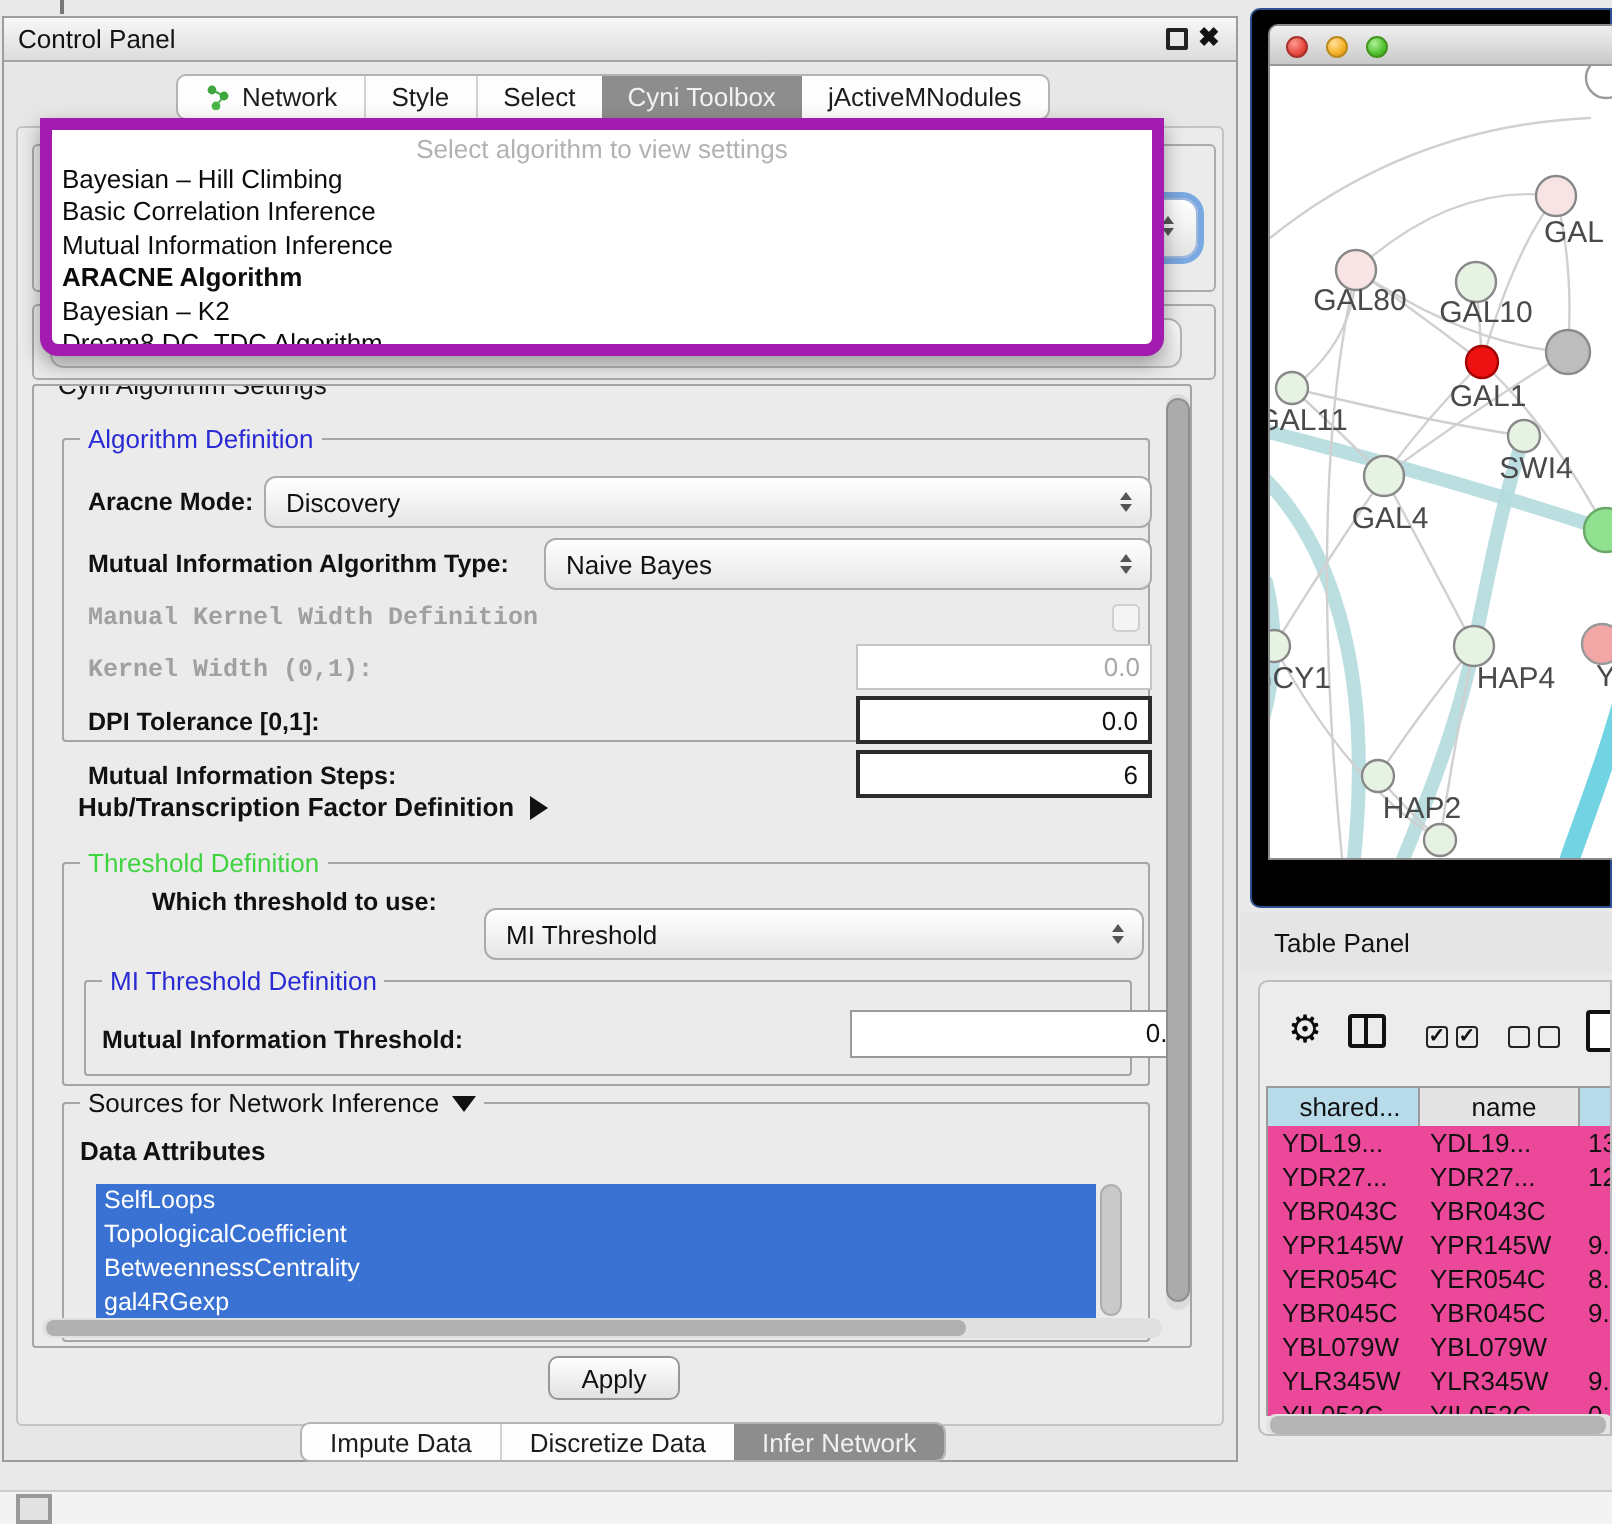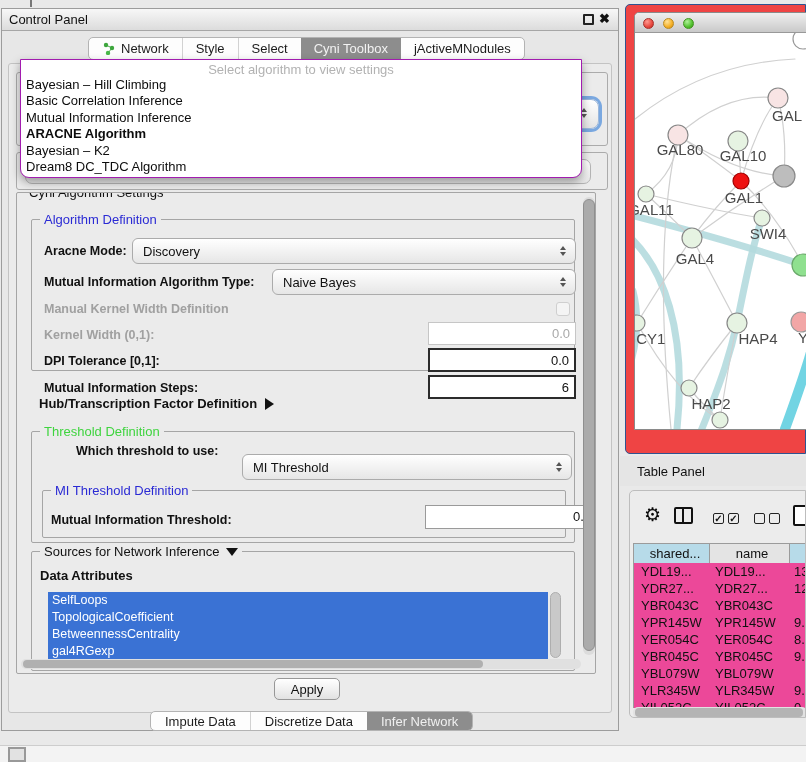--- a/index.html
+++ b/index.html
@@ -36,41 +36,41 @@
   #ghost-a { left:7px; top:8px; width:592px; height:74px; }
   #ghost-combo { left:16px; top:26px; width:566px; height:30px; border-radius:8px;
                  background:linear-gradient(#ffffff,#e4e4e4); border:1px solid #9cb8dc;
                  box-shadow:0 0 0 3px #7aa8e0; }
   #ghost-b { left:7px; top:88px; width:592px; height:38px; }
   #ghost-combo2 { left:8px; top:6px; width:566px; height:25px; border-radius:7px;
                   background:linear-gradient(#fdfdfd,#e6e6e6); border:1px solid #b5b5b5; }
 
   
   #algo-popup { left:11px; top:-5px; width:562px; height:119px; background:#ffffff;
-                border:1px solid #a21caf; border-radius:0 0 9px 9px;
+                border:6px solid #a21caf; border-radius:0 0 9px 9px;
                 box-shadow:0 4px 10px rgba(0,0,0,.35); z-index:30; overflow:hidden; }
   #algo-popup-header { width:100%; text-align:center; font-size:13px; color:#b2b2b2; padding-top:2px; }
   .algo-item { font-size:13px; line-height:16.4px; padding-left:5px; color:#0c0c0c; }
   .algo-item.bold { font-weight:bold; }
 
   
   .group { border:1px solid #a5a5a5; border-radius:2px; }
   .group-label { position:absolute; top:-8px; left:8px; background:#ebebeb; padding:0 4px;
                  font-size:13px; color:#111; white-space:nowrap; }
   .group-label.blue { color:var(--title-blue,#2a2ad4); }
   .group-label.green { color:var(--title-green,#3fd43f); }
 
   #cyni-group { left:7px; top:128px; width:580px; height:482px; overflow:hidden; background:#ebebeb; }
   #algo-def { left:14px; top:26px; width:544px; height:152px; }
   #thr-group { left:14px; top:238px; width:544px; height:112px; }
   #mi-thr-group { left:10px; top:58px; width:524px; height:48px; }
   #src-group { left:14px; top:358px; width:544px; height:120px; }
 
   .lbl { position:absolute; font-size:12.5px; font-weight:bold; color:#111; white-space:nowrap; }
-  .lbl.dis { color:#a0a0a0; }
+  .lbl.dis { color:#a0a0a0;font-family:Liberation Mono, monospace; }
 
   .combo { position:absolute; height:26px; border:1px solid #ababab; border-radius:6px;
            background:linear-gradient(#ffffff,#e6e6e6); display:flex; align-items:center; }
   .combo-text { font-size:13px; color:#111; padding-left:10px; flex:1; }
   .stepper { width:16px; display:flex; flex-direction:column; align-items:center; gap:2px; margin-right:4px; }
   .stepper i { display:block; width:0; height:0; border-left:3.5px solid transparent; border-right:3.5px solid transparent; }
   .stepper .up { border-bottom:4.5px solid #555; }
   .stepper .dn { border-top:4.5px solid #555; }
 
   .field { position:absolute; background:#ffffff; font-size:13px; color:#111;
@@ -104,21 +104,21 @@
                background:linear-gradient(#ffffff,#e2e2e2); font-size:13px; color:#111;
                display:flex; align-items:center; justify-content:center; }
 
   #bottom-tabbar { left:148px; top:702px; height:20px; display:flex; background:#fdfdfd;
                    border:1px solid #b3b3b3; border-radius:5px; overflow:hidden; }
   .btab { display:flex; align-items:center; justify-content:center; font-size:13px; color:#1c1c1c; padding:0 14px; }
   .btab + .btab { border-left:1px solid #d2d2d2; }
   .btab.selected { background:var(--tab-sel,#8d8d8d); color:#f0f0f0; border-left:none; }
 
   
-  #net-frame { left:625px; top:4px; width:181px; height:450px; background:#ef4444;
+  #net-frame { left:625px; top:4px; width:181px; height:450px; background:#000000;
                border:1px solid #2f5390; border-radius:5px 0 0 5px; }
   #net-window { left:8px; top:7px; width:173px; height:418px; background:#ffffff;
                 border:1px solid #8a8a8a; border-radius:5px 0 0 0; overflow:hidden; }
   #net-titlebar { left:0; top:0; width:100%; height:20px;
                   background:linear-gradient(#efefef,#c9c9c9); border-bottom:1px solid #999; }
   .light { position:absolute; top:5px; width:11px; height:11px; border-radius:50%; }
   #light-red { left:8px; background:radial-gradient(circle at 35% 30%, #ff9a90, #e8483f 60%, #b02c24); border:1px solid #a8302a; }
   #light-yellow { left:28px; background:radial-gradient(circle at 35% 30%, #ffe29a, #f5b025 60%, #c4851a); border:1px solid #bb8a1f; }
   #light-green { left:48px; background:radial-gradient(circle at 35% 30%, #b0f09a, #52c22f 60%, #3a8f1f); border:1px solid #42941f; }
   #net-canvas { left:0; top:20px; width:171px; height:396px; background:#fff; }

